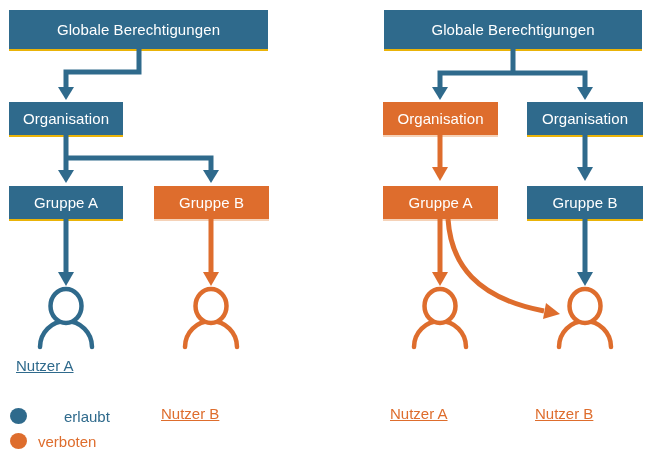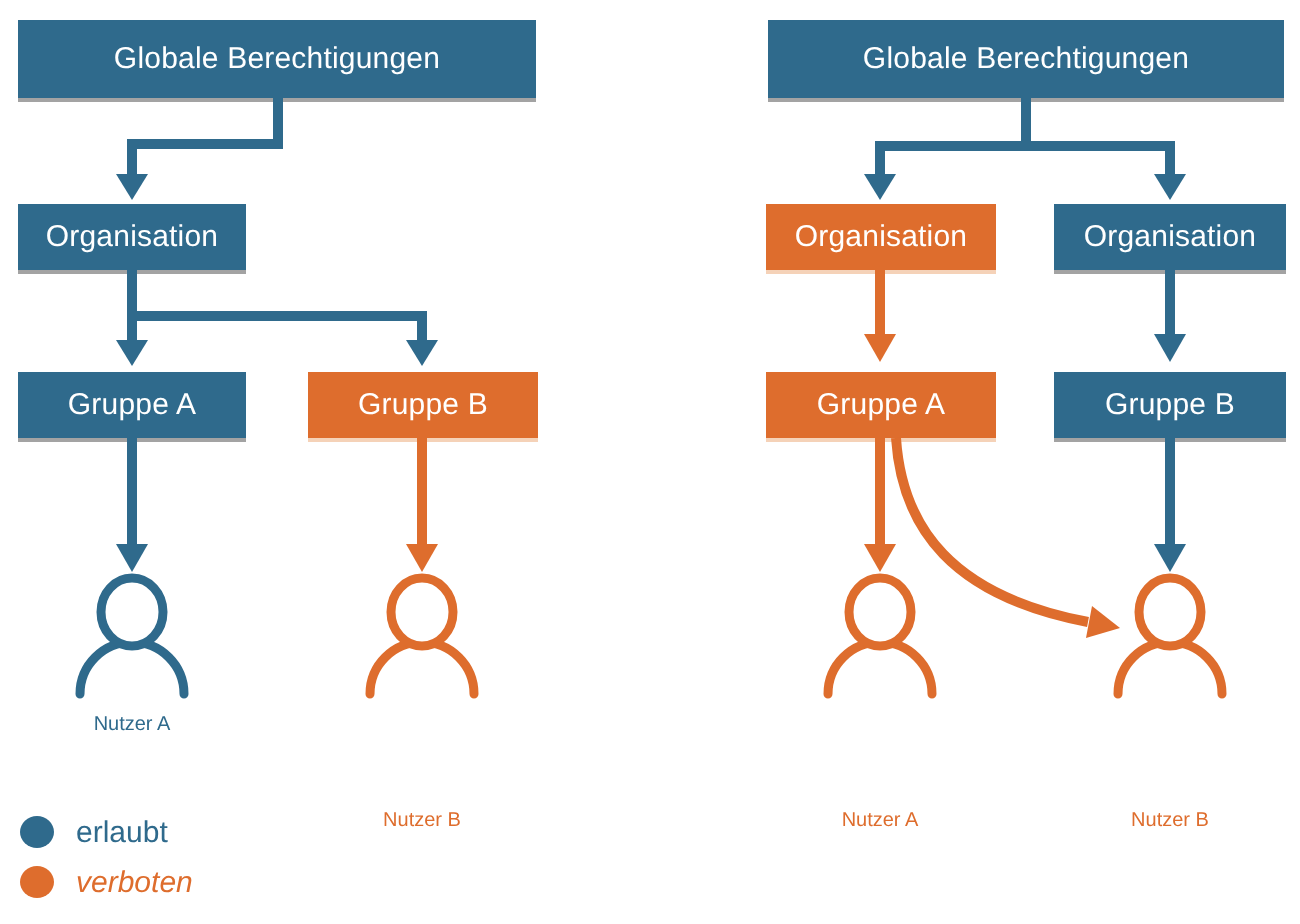--- a/index.html
+++ b/index.html
@@ -15,59 +15,60 @@
     position: absolute;
     box-sizing: border-box;
     display: flex;
     align-items: center;
     justify-content: center;
     color: #ffffff;
     font-size: 15px;
     letter-spacing: 0.1px;
     white-space: nowrap;
   }
-  .box.blue   { background: var(--allowed);   border-bottom: 2px solid #a3a3a3; }
+  .box.blue   { background: var(--allowed);   border-bottom: 2px solid #eab308; }
   .box.orange { background: var(--forbidden); border-bottom: 2px solid #f5d2b8; }
 
   .overlay {
     position: absolute;
     left: 0; top: 0;
     width: 650px; height: 462px;
     pointer-events: none;
   }
   .stroke-blue   { stroke: var(--allowed);   fill: none; stroke-width: 5; }
   .stroke-orange { stroke: var(--forbidden); fill: none; stroke-width: 5; }
   .fill-blue   { fill: var(--allowed);   stroke: none; }
   .fill-orange { fill: var(--forbidden); stroke: none; }
   .person-blue   { stroke: var(--allowed);   stroke-width: 4.5; fill: none; stroke-linecap: round; }
   .person-orange { stroke: var(--forbidden); stroke-width: 4.5; fill: none; stroke-linecap: round; }
   .head { fill: #ffffff; }
 
   .user-label {
     position: absolute;
     width: 100px;
-    text-align: center;
-    font-size: 10px;
+    text-align: left;
+    font-size: 15px;
+    text-decoration: underline;
   }
   .user-label.blue   { color: var(--allowed); }
   .user-label.orange { color: var(--forbidden); margin-top: 48px; }
 
   .legend-dot {
     position: absolute;
     width: 17px; height: 16px;
     border-radius: 50%;
   }
   .legend-dot.blue   { background: var(--allowed); }
   .legend-dot.orange { background: var(--forbidden); }
   .legend-label {
     position: absolute;
     font-size: 15px;
     line-height: 17px;
   }
-  .legend-label.blue   { color: var(--allowed); }
+  .legend-label.blue   { color: var(--allowed); margin-left: 26px; }
   .legend-label.orange { color: var(--forbidden); }
 </style>
 </head>
 <body>
 
 <div class="canvas">
 
   <div class="box blue" style="left:9px; top:10px; width:259px; height:41px;">Globale Berechtigungen</div>
 
   <div class="box blue" style="left:9px; top:102px; width:114px; height:35px;">Organisation</div>
@@ -161,16 +162,16 @@
 
   <div class="user-label blue" style="left:16px;  top:357px;">Nutzer A</div>
   <div class="user-label orange" style="left:161px; top:357px;">Nutzer B</div>
   <div class="user-label orange" style="left:390px; top:357px;">Nutzer A</div>
   <div class="user-label orange" style="left:535px; top:357px;">Nutzer B</div>
 
   <div>
     <span class="legend-dot blue" style="left:10px; top:408px;"></span>
     <span class="legend-label blue" style="left:38px; top:408px;">erlaubt</span>
     <span class="legend-dot orange" style="left:10px; top:433px;"></span>
-    <span class="legend-label orange" style="left:38px; top:433px;font-style:italic;">verboten</span>
+    <span class="legend-label orange" style="left:38px; top:433px;">verboten</span>
   </div>
 
 </div>
 
 </body></html>

